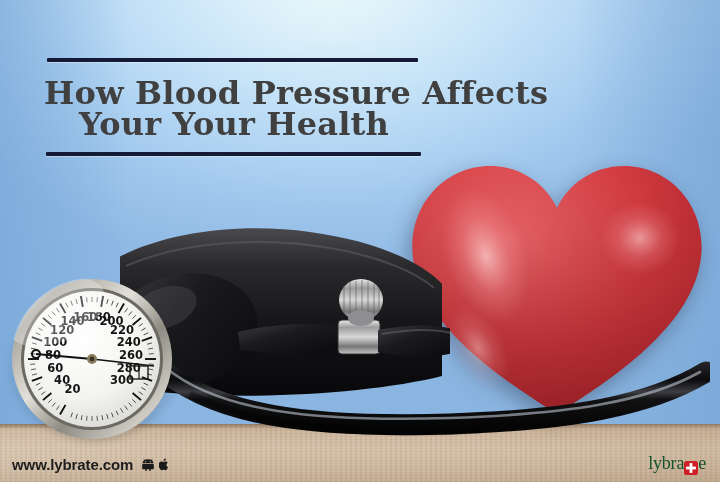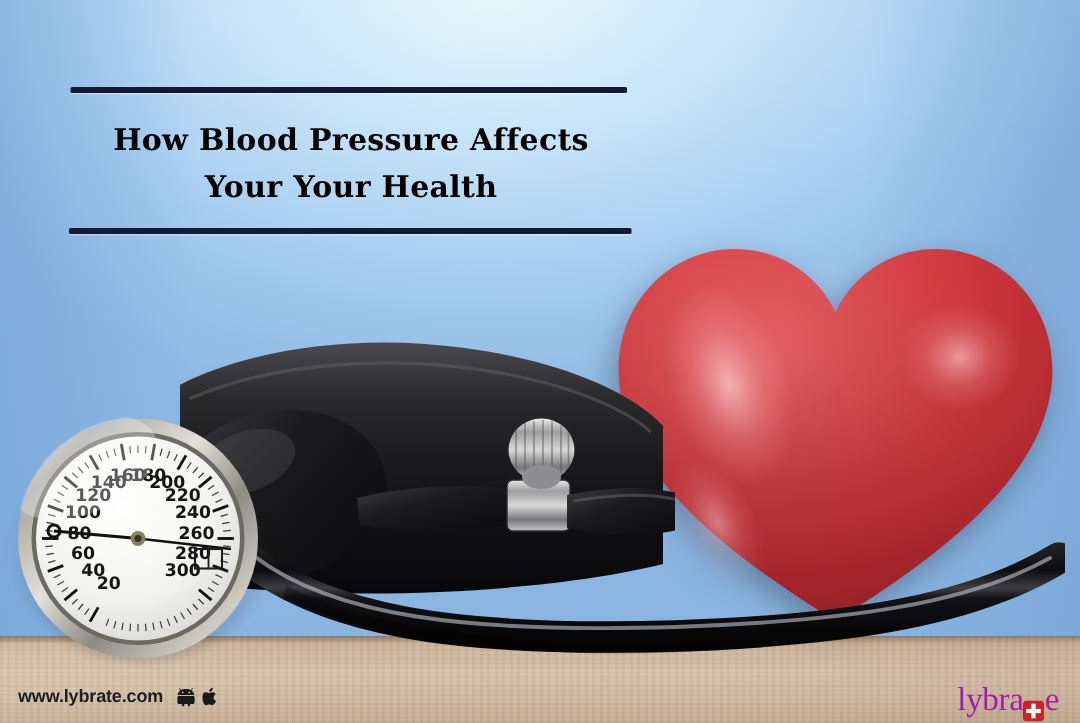--- a/index.html
+++ b/index.html
@@ -60,23 +60,23 @@
     text-align:center;
   }
   .rule{
     height:4px;background:#141a35;border-radius:1px;
     box-shadow:0 1px 0 rgba(255,255,255,.35);
   }
   .rule-top{width:371px;margin:0 auto 0 3px;}
   .rule-bot{width:375px;margin:0 auto 0 2px;}
   .title-text{
     font-family:"DejaVu Serif", serif;
-    color:#000000;
+    color:#404040;
     font-weight:700;
-    font-size:20px;
+    font-size:32px;
     line-height:31px;
     letter-spacing:.2px;
     padding:16px 0 12px 0;
     white-space:nowrap;
   }
   .title-text .l2{display:block;}
 
   
   .heart-wrap{
     position:absolute;left:404px;top:152px;width:306px;height:268px;
@@ -105,30 +105,30 @@
     position:absolute;left:150px;top:350px;width:560px;height:86px;
   }
 
   
   .footer-left{
     position:absolute;left:12px;top:455px;height:18px;
     display:flex;align-items:center;gap:6px;
   }
   .site-url{
     font-family:"Liberation Sans", sans-serif;
-    font-size:12px;font-weight:700;color:#1d1d1d;
+    font-size:15px;font-weight:700;color:#1d1d1d;
     letter-spacing:-.1px;white-space:nowrap;
   }
   .app-icons{display:flex;align-items:center;gap:5px;margin-left:3px;}
 
   .logo{
     position:absolute;right:14px;top:453px;
     display:flex;align-items:center;
     font-family:"Liberation Serif", serif;
-    font-size:22px;color:#a21caf;letter-spacing:-.2px;
+    font-size:18px;color:#14532d;letter-spacing:-.2px;
   }
   .logo .mark{
     display:inline-block;width:14px;height:14px;margin:0 0px;
     position:relative;top:2px;
   }
 </style>
 </head>
 <body>
 
 <div class="canvas">

